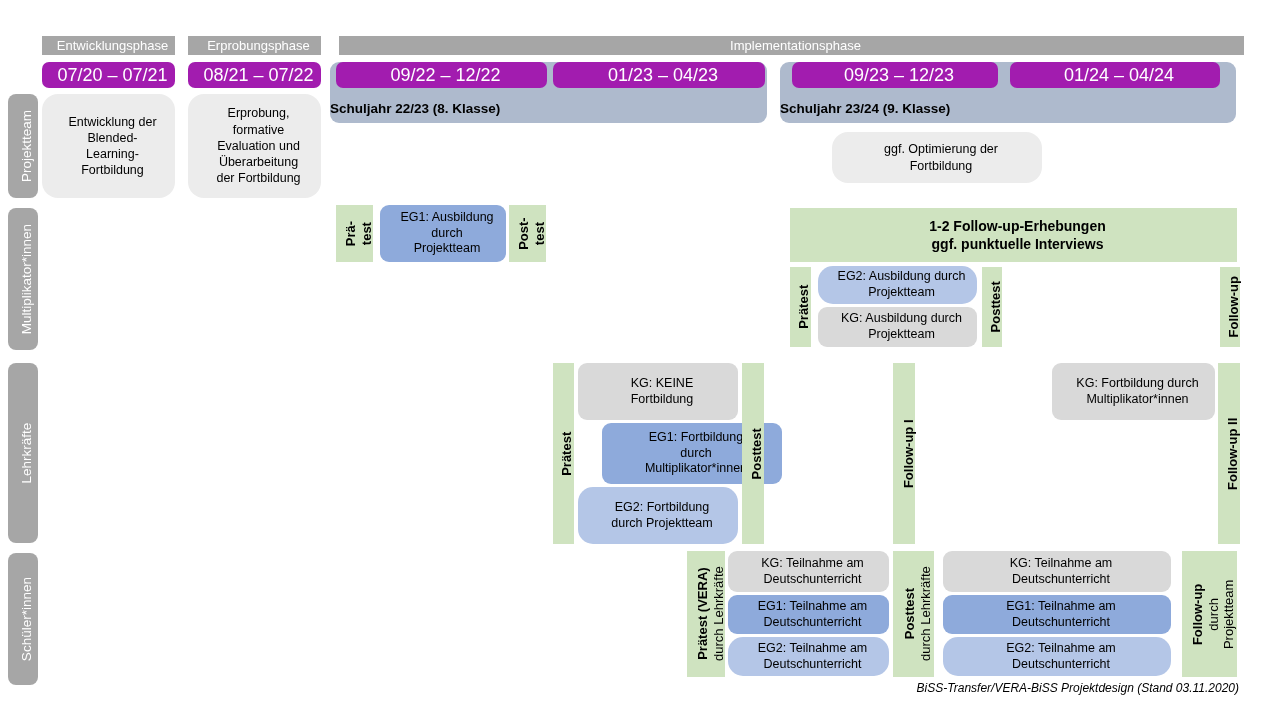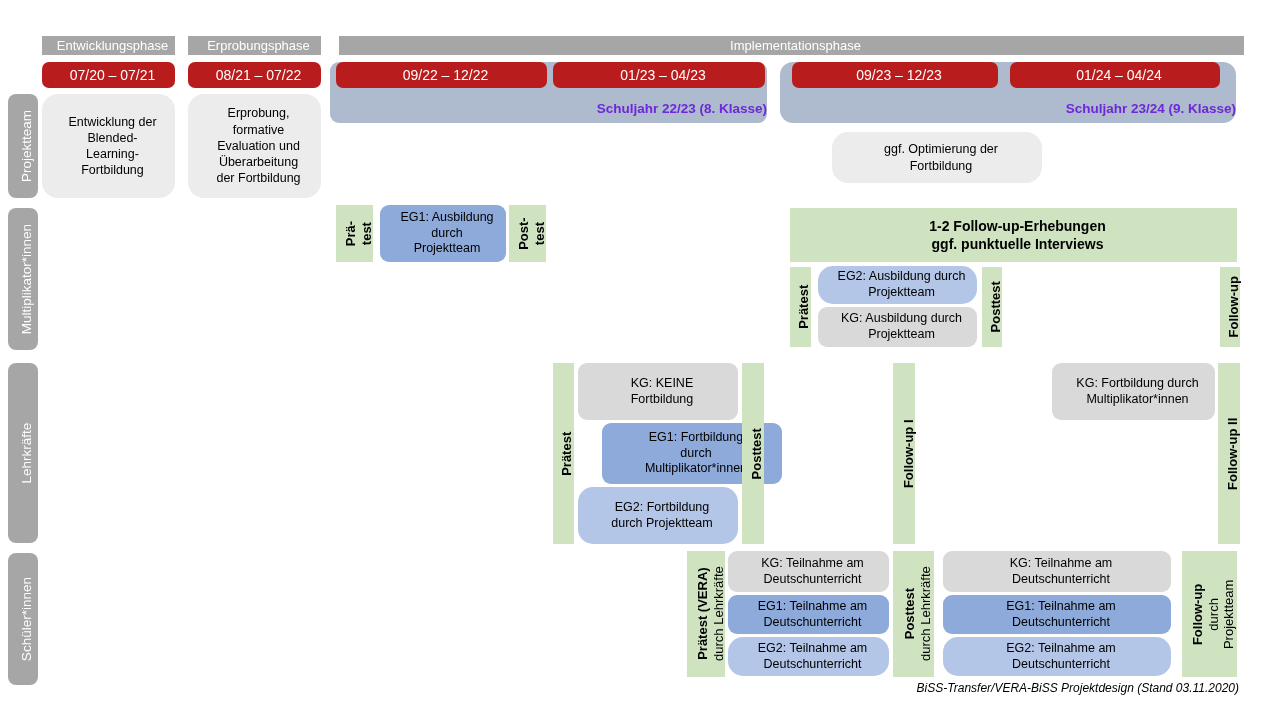--- a/index.html
+++ b/index.html
@@ -1,23 +1,23 @@
 <!DOCTYPE html>
 <html><head>
 <meta charset="utf-8">
 <style>
   html,body{margin:0;padding:0;background:#fff;}
   #canvas{position:relative;width:1280px;height:720px;background:#ffffff;
           font-family:"Liberation Sans",sans-serif;color:#000;overflow:hidden;}
   .abs{position:absolute;box-sizing:border-box;padding-left:8px;}
   .flex{display:flex;align-items:center;justify-content:center;text-align:center;}
   .phase{background:#a6a6a6;color:#fff;font-size:13px;}
-  .period{background:#b91c1c;color:#fff;font-size:14px;border-radius:7px;}
+  .period{background:#a21caf;color:#fff;font-size:18px;border-radius:7px;}
   .band{background:#aebacd;border-radius:9px;}
-  .band-label{position:absolute;left:0;right:0;bottom:7px;text-align:right;color:#6d28d9;
+  .band-label{position:absolute;left:0;right:0;bottom:7px;text-align:left;color:#000000;
               font-weight:bold;font-size:13.5px;}
   .sidelabel{background:#a6a6a6;color:#fff;border-radius:8px;}
   .graybox{background:#ececec;border-radius:16px;font-size:12.5px;line-height:1.3;}
   .kg{background:#d9d9d9;border-radius:9px;font-size:12.5px;line-height:1.25;}
   .eg1{background:#8eaadb;border-radius:9px;font-size:12.5px;line-height:1.25;}
   .eg2{background:#b4c6e7;border-radius:15px;font-size:12.5px;line-height:1.25;}
   .green{background:#cfe3c0;}
   .greenbox{background:#cfe3c0;font-weight:bold;font-size:14px;line-height:1.3;}
   .rot{transform:rotate(-90deg);white-space:nowrap;text-align:center;line-height:1.2;font-size:13px;}
   .rot span{display:block;}
@@ -29,21 +29,21 @@
 
 <div id="canvas">
 
   <div class="abs flex phase" style="left:42px;top:36px;width:133px;height:19px;">Entwicklungsphase</div>
   <div class="abs flex phase" style="left:188px;top:36px;width:133px;height:19px;">Erprobungsphase</div>
   <div class="abs flex phase" style="left:331px;top:36px;width:905px;height:19px;margin-left:8px;">Implementationsphase</div>
 
   <div class="abs band" style="left:330px;top:62px;width:437px;height:61px;">
     <div class="band-label">Schuljahr 22/23 (8. Klasse)</div>
   </div>
-  <div class="abs band" style="left:780px;top:62px;width:456px;height:61px;border-radius:13px;">
+  <div class="abs band" style="left:780px;top:62px;width:456px;height:61px;">
     <div class="band-label">Schuljahr 23/24 (9. Klasse)</div>
   </div>
 
   <div class="abs flex period" style="left:42px;top:62px;width:133px;height:26px;">07/20 – 07/21</div>
   <div class="abs flex period" style="left:188px;top:62px;width:133px;height:26px;">08/21 – 07/22</div>
   <div class="abs flex period" style="left:336px;top:62px;width:211px;height:26px;">09/22 – 12/22</div>
   <div class="abs flex period" style="left:553px;top:62px;width:212px;height:26px;">01/23 – 04/23</div>
   <div class="abs flex period" style="left:792px;top:62px;width:206px;height:26px;">09/23 – 12/23</div>
   <div class="abs flex period" style="left:1010px;top:62px;width:210px;height:26px;">01/24 – 04/24</div>
 

